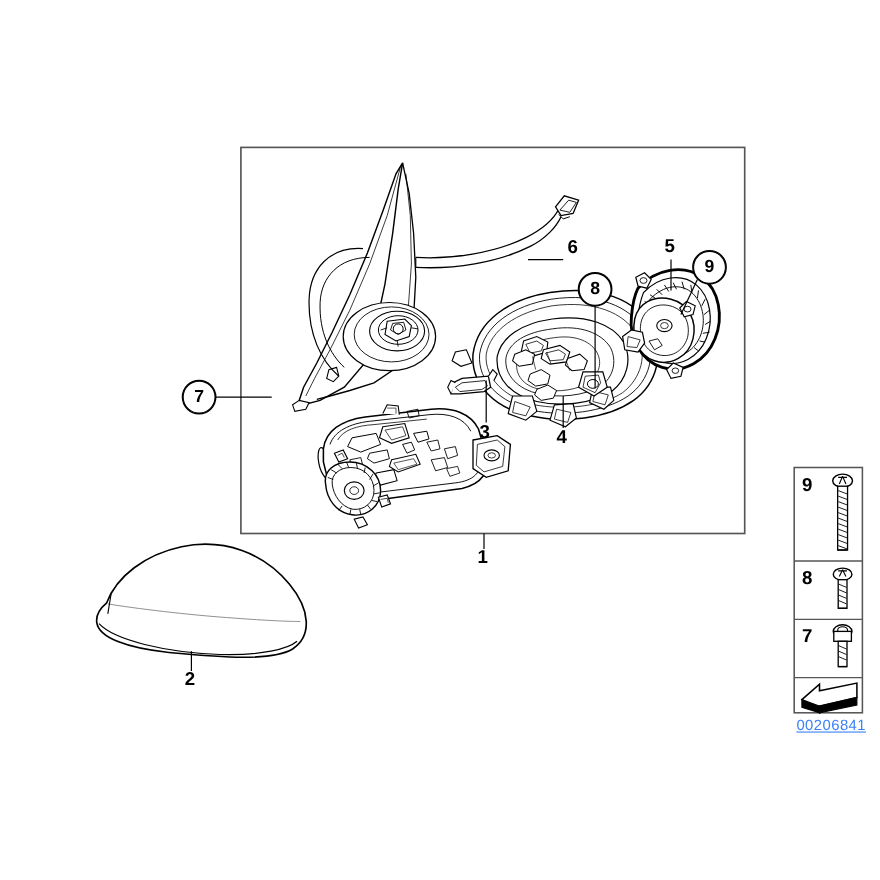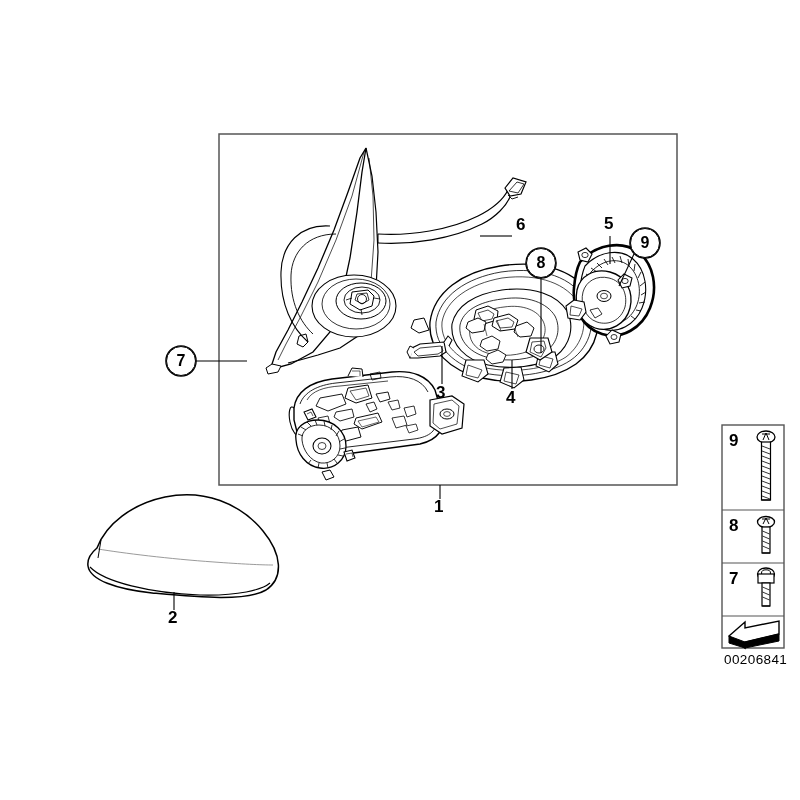--- a/index.html
+++ b/index.html
@@ -50,21 +50,22 @@
     font-family: "Liberation Sans", sans-serif;
     font-weight: bold;
     font-size: 17px;
     color: #000;
   }
   .partno {
     position: absolute;
     font-family: "Liberation Sans", sans-serif;
     font-size: 13.5px;
     letter-spacing: 0.4px;
-    color: #000000;
+    color: #3b82f6;
+    text-decoration: underline;
   }
 </style>
 </head>
 <body>
 
 <svg id="sheet" viewBox="0 0 800 800" xmlns="http://www.w3.org/2000/svg">
 
   <rect id="frame-box" x="219" y="134" width="458" height="351" fill="none" stroke="#555555" stroke-width="1.5"></rect>
 
   <g fill="none" stroke="#000" stroke-width="1.25">

